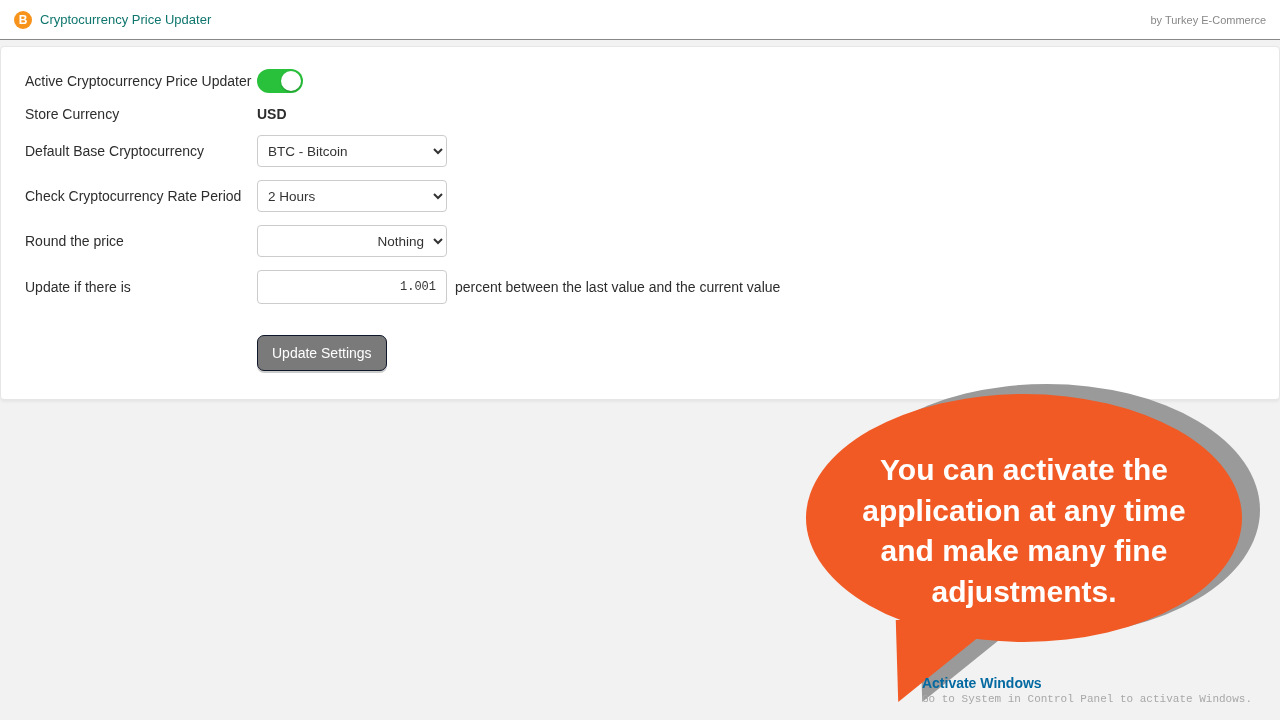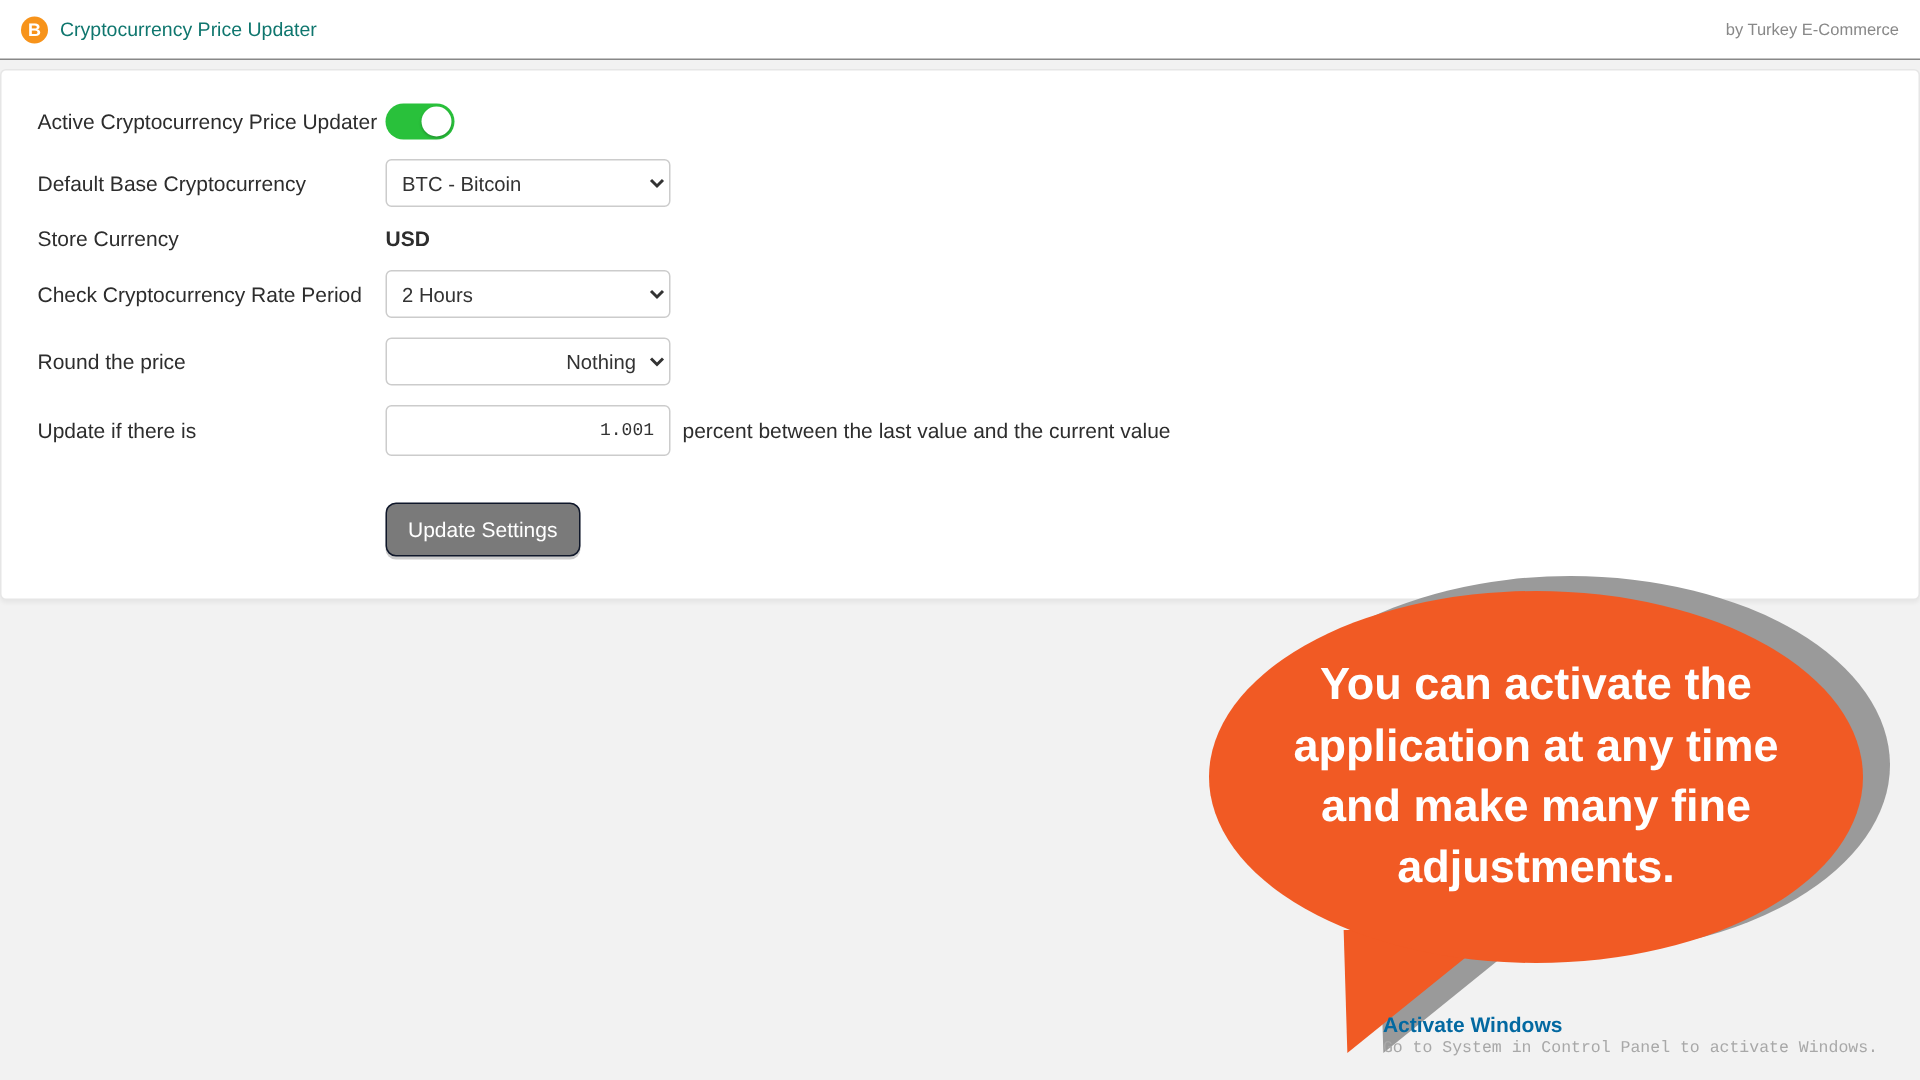--- a/index.html
+++ b/index.html
@@ -50,21 +50,21 @@
     box-shadow: 0 2px 0 rgba(0,0,0,0.2);
   }
   .bubble-wrap { position: absolute; left: 800px; top: 378px; width: 470px; height: 340px; }
   .bubble-shadow {
     position: absolute; left: 34px; top: 6px; width: 426px; height: 252px;
     background: #9a9a9a; border-radius: 50% / 50%;
   }
   .bubble {
     position: absolute; left: 6px; top: 16px; width: 436px; height: 248px;
     background: #f15a24; border-radius: 50% / 50%;
-    display: flex; align-items: center; justify-content: center; padding: 30px 38px;
+    display: flex; align-items: flex-end; justify-content: center; padding: 30px 38px;
   }
   .bubble-text {
     color: #fff; font-weight: 700; font-size: 30px; line-height: 1.35;
     text-align: center; font-family: "Segoe UI", Verdana, Arial, sans-serif;
   }
   .bubble-tail {
     position: absolute; left: 90px; top: 242px; width: 0; height: 0;
     border-left: 14px solid transparent; border-right: 90px solid transparent;
     border-top: 82px solid #f15a24;
     transform: skewX(-8deg);
@@ -100,32 +100,32 @@
     <div class="row">
       <div class="row-label">Active Cryptocurrency Price Updater</div>
       <div class="row-value">
         <div class="toggle">
           <div class="toggle-knob"></div>
         </div>
       </div>
     </div>
 
     <div class="row">
+      <div class="row-label">Store Currency</div>
+      <div class="row-value">
+        <span class="bold">USD</span>
+      </div>
+    </div>
+
+    <div class="row">
       <div class="row-label">Default Base Cryptocurrency</div>
       <div class="row-value">
         <select>
           <option>BTC - Bitcoin</option>
         </select>
-      </div>
-    </div>
-
-    <div class="row">
-      <div class="row-label">Store Currency</div>
-      <div class="row-value">
-        <span class="bold">USD</span>
       </div>
     </div>
 
     <div class="row">
       <div class="row-label">Check Cryptocurrency Rate Period</div>
       <div class="row-value">
         <select>
           <option>2 Hours</option>
         </select>
       </div>

